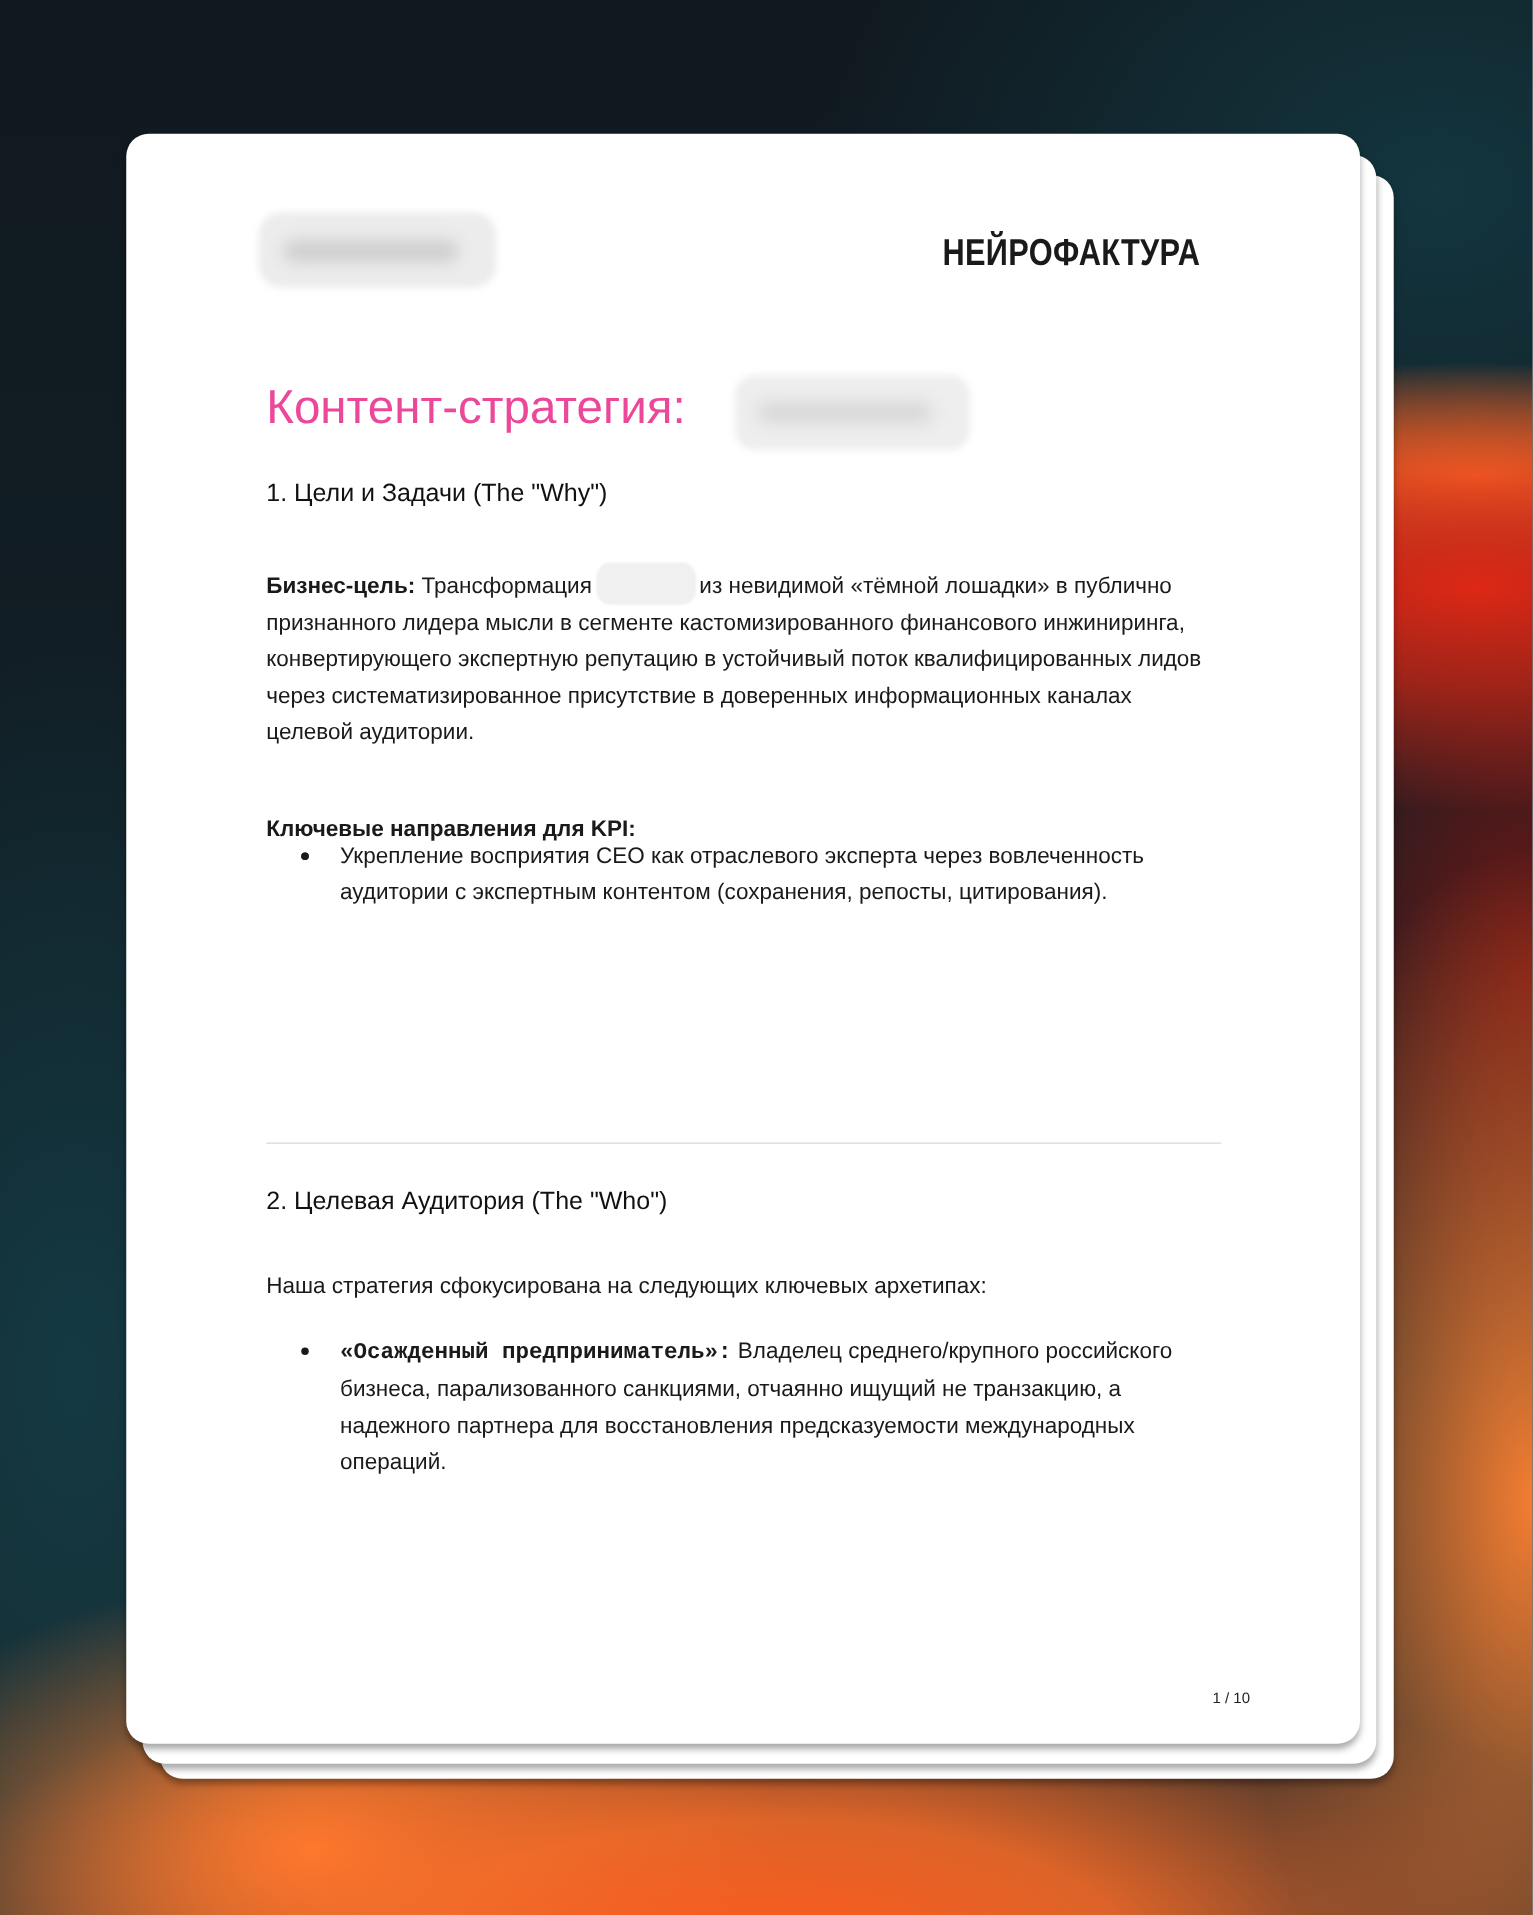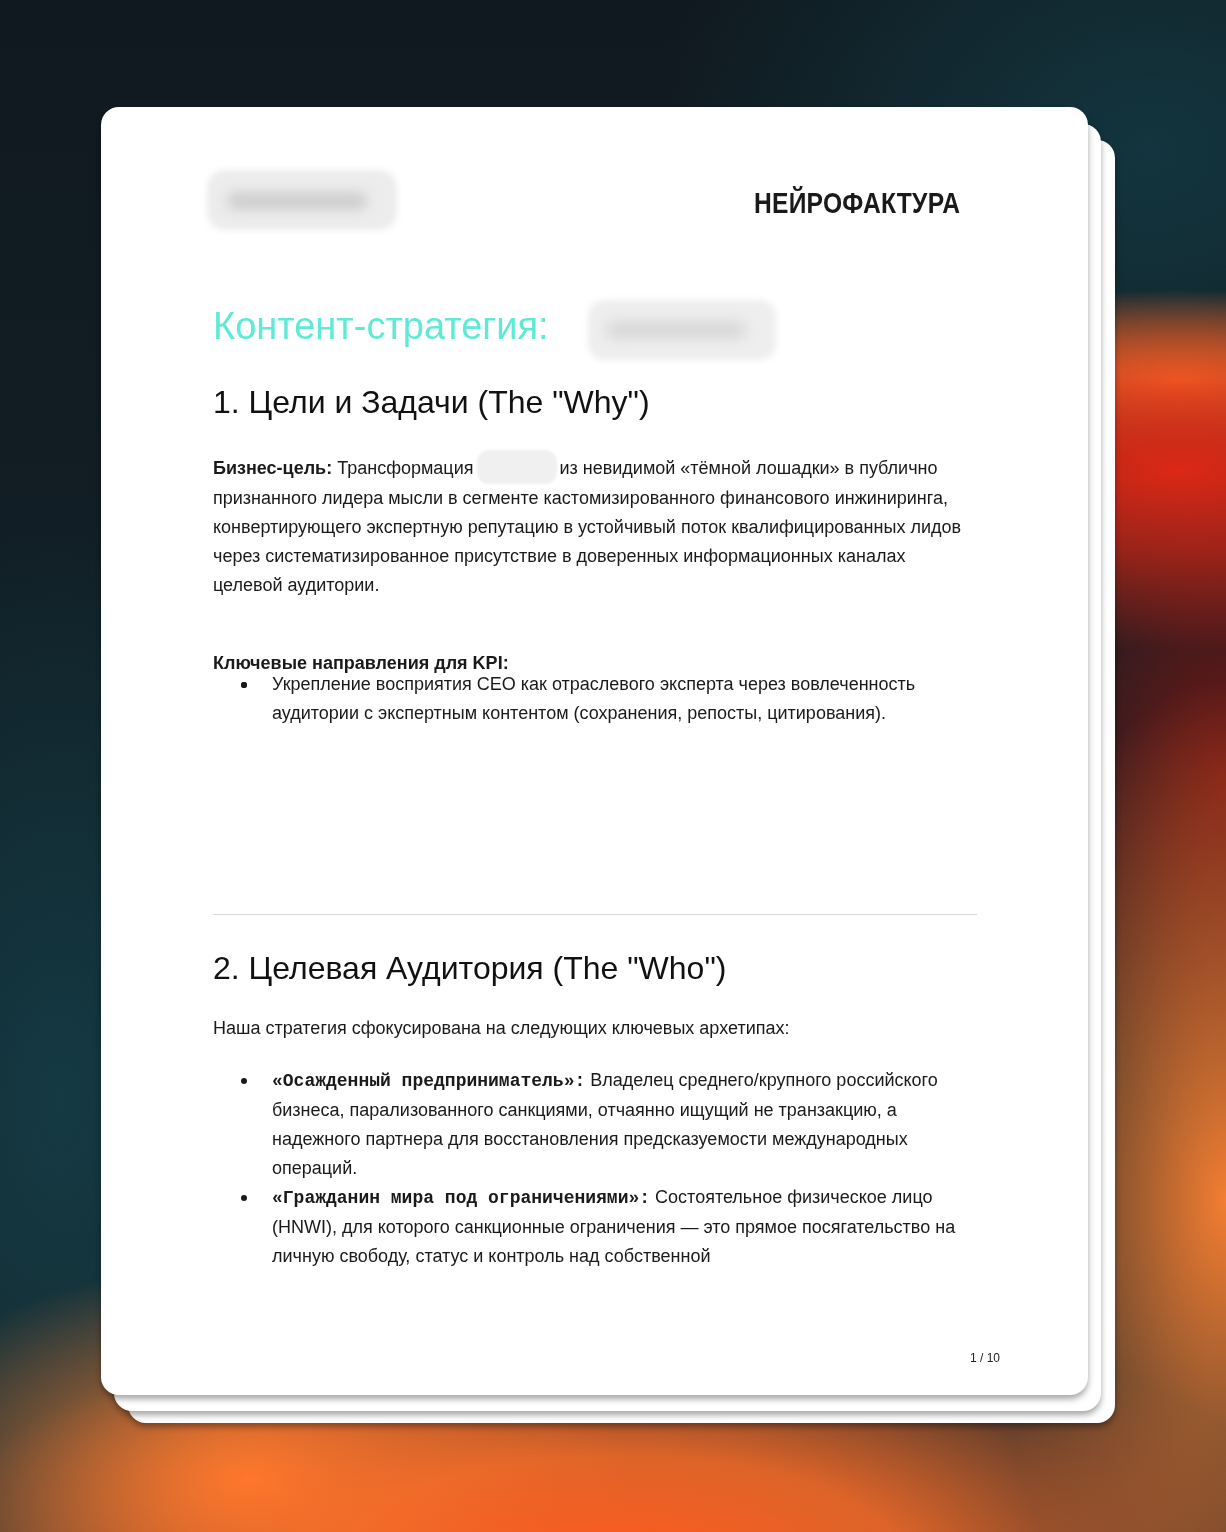--- a/index.html
+++ b/index.html
@@ -72,21 +72,21 @@
       color: #1a1a1a;
       letter-spacing: 0.3px;
       transform: scaleX(0.82);
       transform-origin: left top;
     }
     .doc-title {
       position: absolute;
       left: 213px; top: 305px;
       font-size: 38px;
       font-weight: 400;
-      color: #5eead4;
+      color: #ec4899;
       margin: 0;
     }
     .title-blur {
       position: absolute;
       left: 588px; top: 300px;
       width: 188px; height: 60px;
       border-radius: 16px;
       background: #eeeeee;
       filter: blur(3px);
     }
@@ -95,21 +95,21 @@
       position: absolute;
       left: 18px; top: 22px;
       width: 140px; height: 16px;
       background: #d6d6d6;
       border-radius: 8px;
       filter: blur(6px);
     }
     .h2 {
       position: absolute;
       left: 213px;
-      font-size: 32px;
+      font-size: 20px;
       font-weight: 400;
       color: #111;
       margin: 0;
     }
     .para {
       position: absolute;
       left: 213px;
       width: 760px;
       font-size: 18px;
       line-height: 29px;
@@ -203,20 +203,15 @@
 <h2 class="h2" style="top:950px;">2. Целевая Аудитория (The "Who")</h2>
 
 <p class="para" style="top:1014px;">Наша стратегия сфокусирована на следующих ключевых архетипах:</p>
 
 <ul class="list" style="top:1066px;">
   <li>
     <span class="bullet"></span>
     <b>«Осажденный предприниматель»:</b>
     <span>Владелец среднего/крупного российского бизнеса, парализованного санкциями, отчаянно ищущий не транзакцию, а надежного партнера для восстановления предсказуемости международных операций.</span>
   </li>
-  <li>
-    <span class="bullet"></span>
-    <b>«Гражданин мира под ограничениями»:</b>
-    <span>Состоятельное физическое лицо (HNWI), для которого санкционные ограничения — это прямое посягательство на личную свободу, статус и контроль над собственной</span>
-  </li>
 </ul>
 
 <div class="page-num">1 / 10</div>
 
 </body></html>

